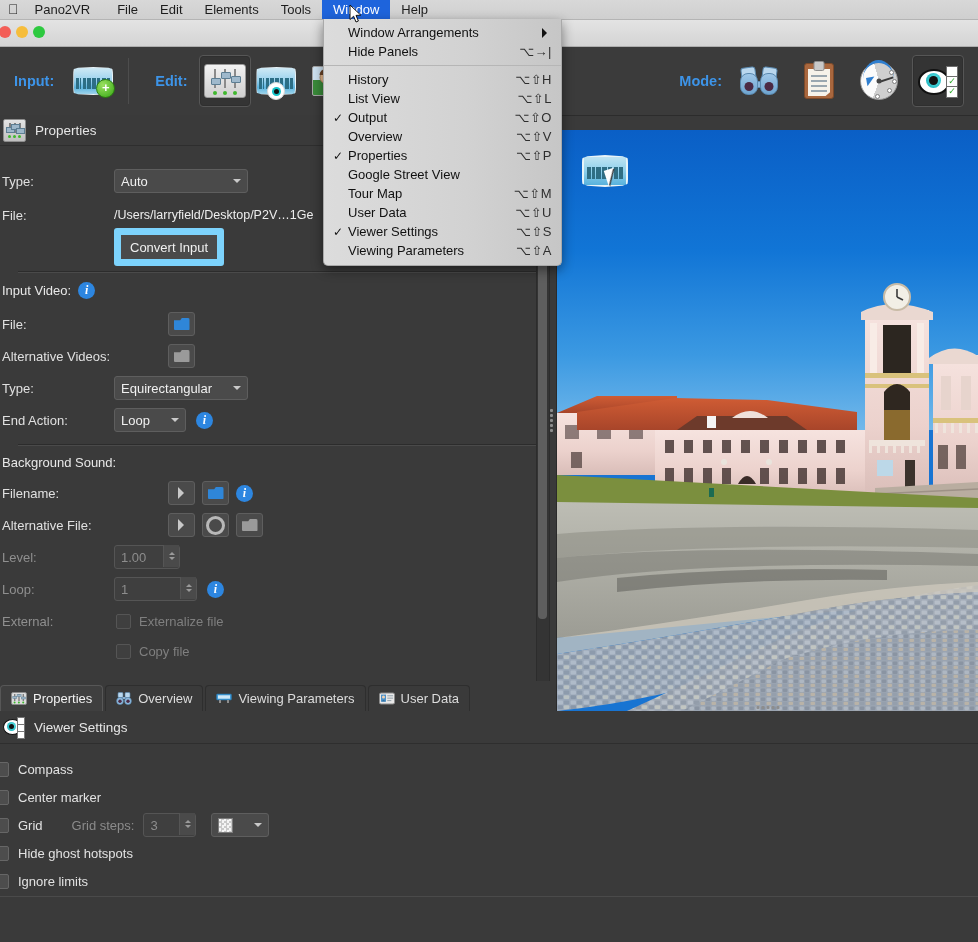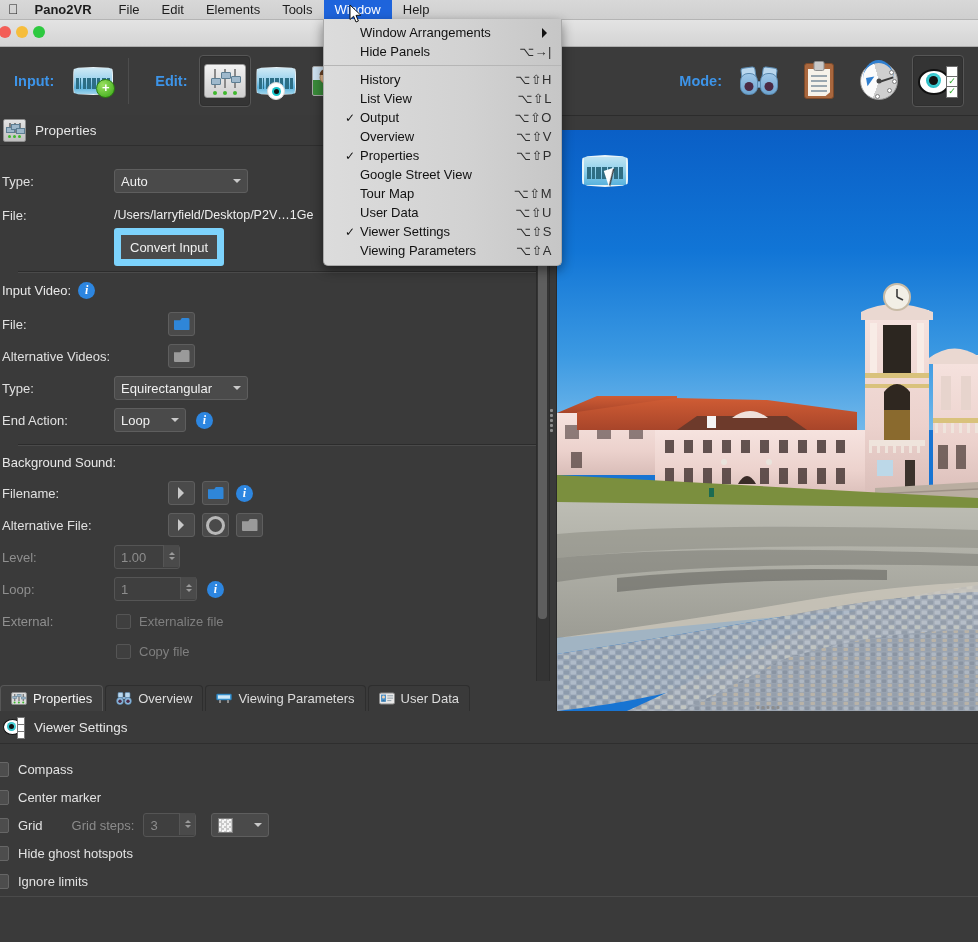--- a/index.html
+++ b/index.html
@@ -11,21 +11,21 @@
   }
   
   #menubar{
     position:absolute;left:0;top:0;width:978px;height:19px;
     background:linear-gradient(to bottom,#d8d8d8 0%,#cfcfcf 100%);
     border-bottom:1px solid #b4b4b4;
     display:flex;align-items:center;z-index:60;
   }
   .mb-apple{padding:0 14px 0 8px;font-size:14px;color:#1a1a1a;line-height:1;position:relative;top:-1px;}
   .mb-item{padding:0 11px;font-size:13px;color:#1d1d1d;height:19px;line-height:19px;white-space:nowrap;}
-  .mb-item.bold{font-weight:bold;padding-left:2px;padding-right:16px;}
+  .mb-item.bold{font-weight:normal;padding-left:2px;padding-right:16px;}
   .mb-item.active{background:#1e64dc;color:#fff;}
   
   #window{
     position:absolute;left:0;top:19px;width:978px;height:923px;
     background:#3a3a3a;overflow:hidden;
   }
   #titlebar{
     position:absolute;left:0;top:0;width:978px;height:27px;
     background:linear-gradient(to bottom,#e4e4e4 0%,#d4d4d4 100%);
     border-bottom:1px solid #aeaeae;
@@ -237,21 +237,21 @@
   
   .vsplit{position:absolute;left:550px;top:390px;display:flex;flex-direction:column;gap:2px;z-index:5;}
   .vsplit i{width:3px;height:3px;background:#8d8d8d;border-radius:1px;}
   
   #menu{
     position:absolute;left:323px;top:19px;width:237px;
     background:linear-gradient(to right,#dcdcdc 0%,#d2d2d2 60%,#c6c6c6 100%);
     border:1px solid #a9a9a9;border-top:none;border-radius:0 0 5px 5px;
     box-shadow:0 4px 12px rgba(0,0,0,.45);z-index:80;padding:4px 0 5px 0;
   }
-  .mi{height:19px;display:flex;align-items:center;font-size:13px;color:#111;padding:0 9px 0 16px;position:relative;}
+  .mi{height:19px;display:flex;align-items:center;font-size:13px;color:#111;padding:0 9px 0 4px;position:relative;}
   .mi .chk{width:20px;text-align:center;font-size:12px;color:#111;flex:none;}
   .mi .txt{flex:1;}
   .mi .sc{font-size:13px;color:#2e2e2e;letter-spacing:.5px;white-space:nowrap;}
   .mi .arrow{width:0;height:0;border:5px solid transparent;border-left-color:#111;}
   .msep{height:1px;background:#b6b6b6;margin:4px 0 4px 0;}
 </style>
 </head>
 <body>
 
 <div id="menubar">

